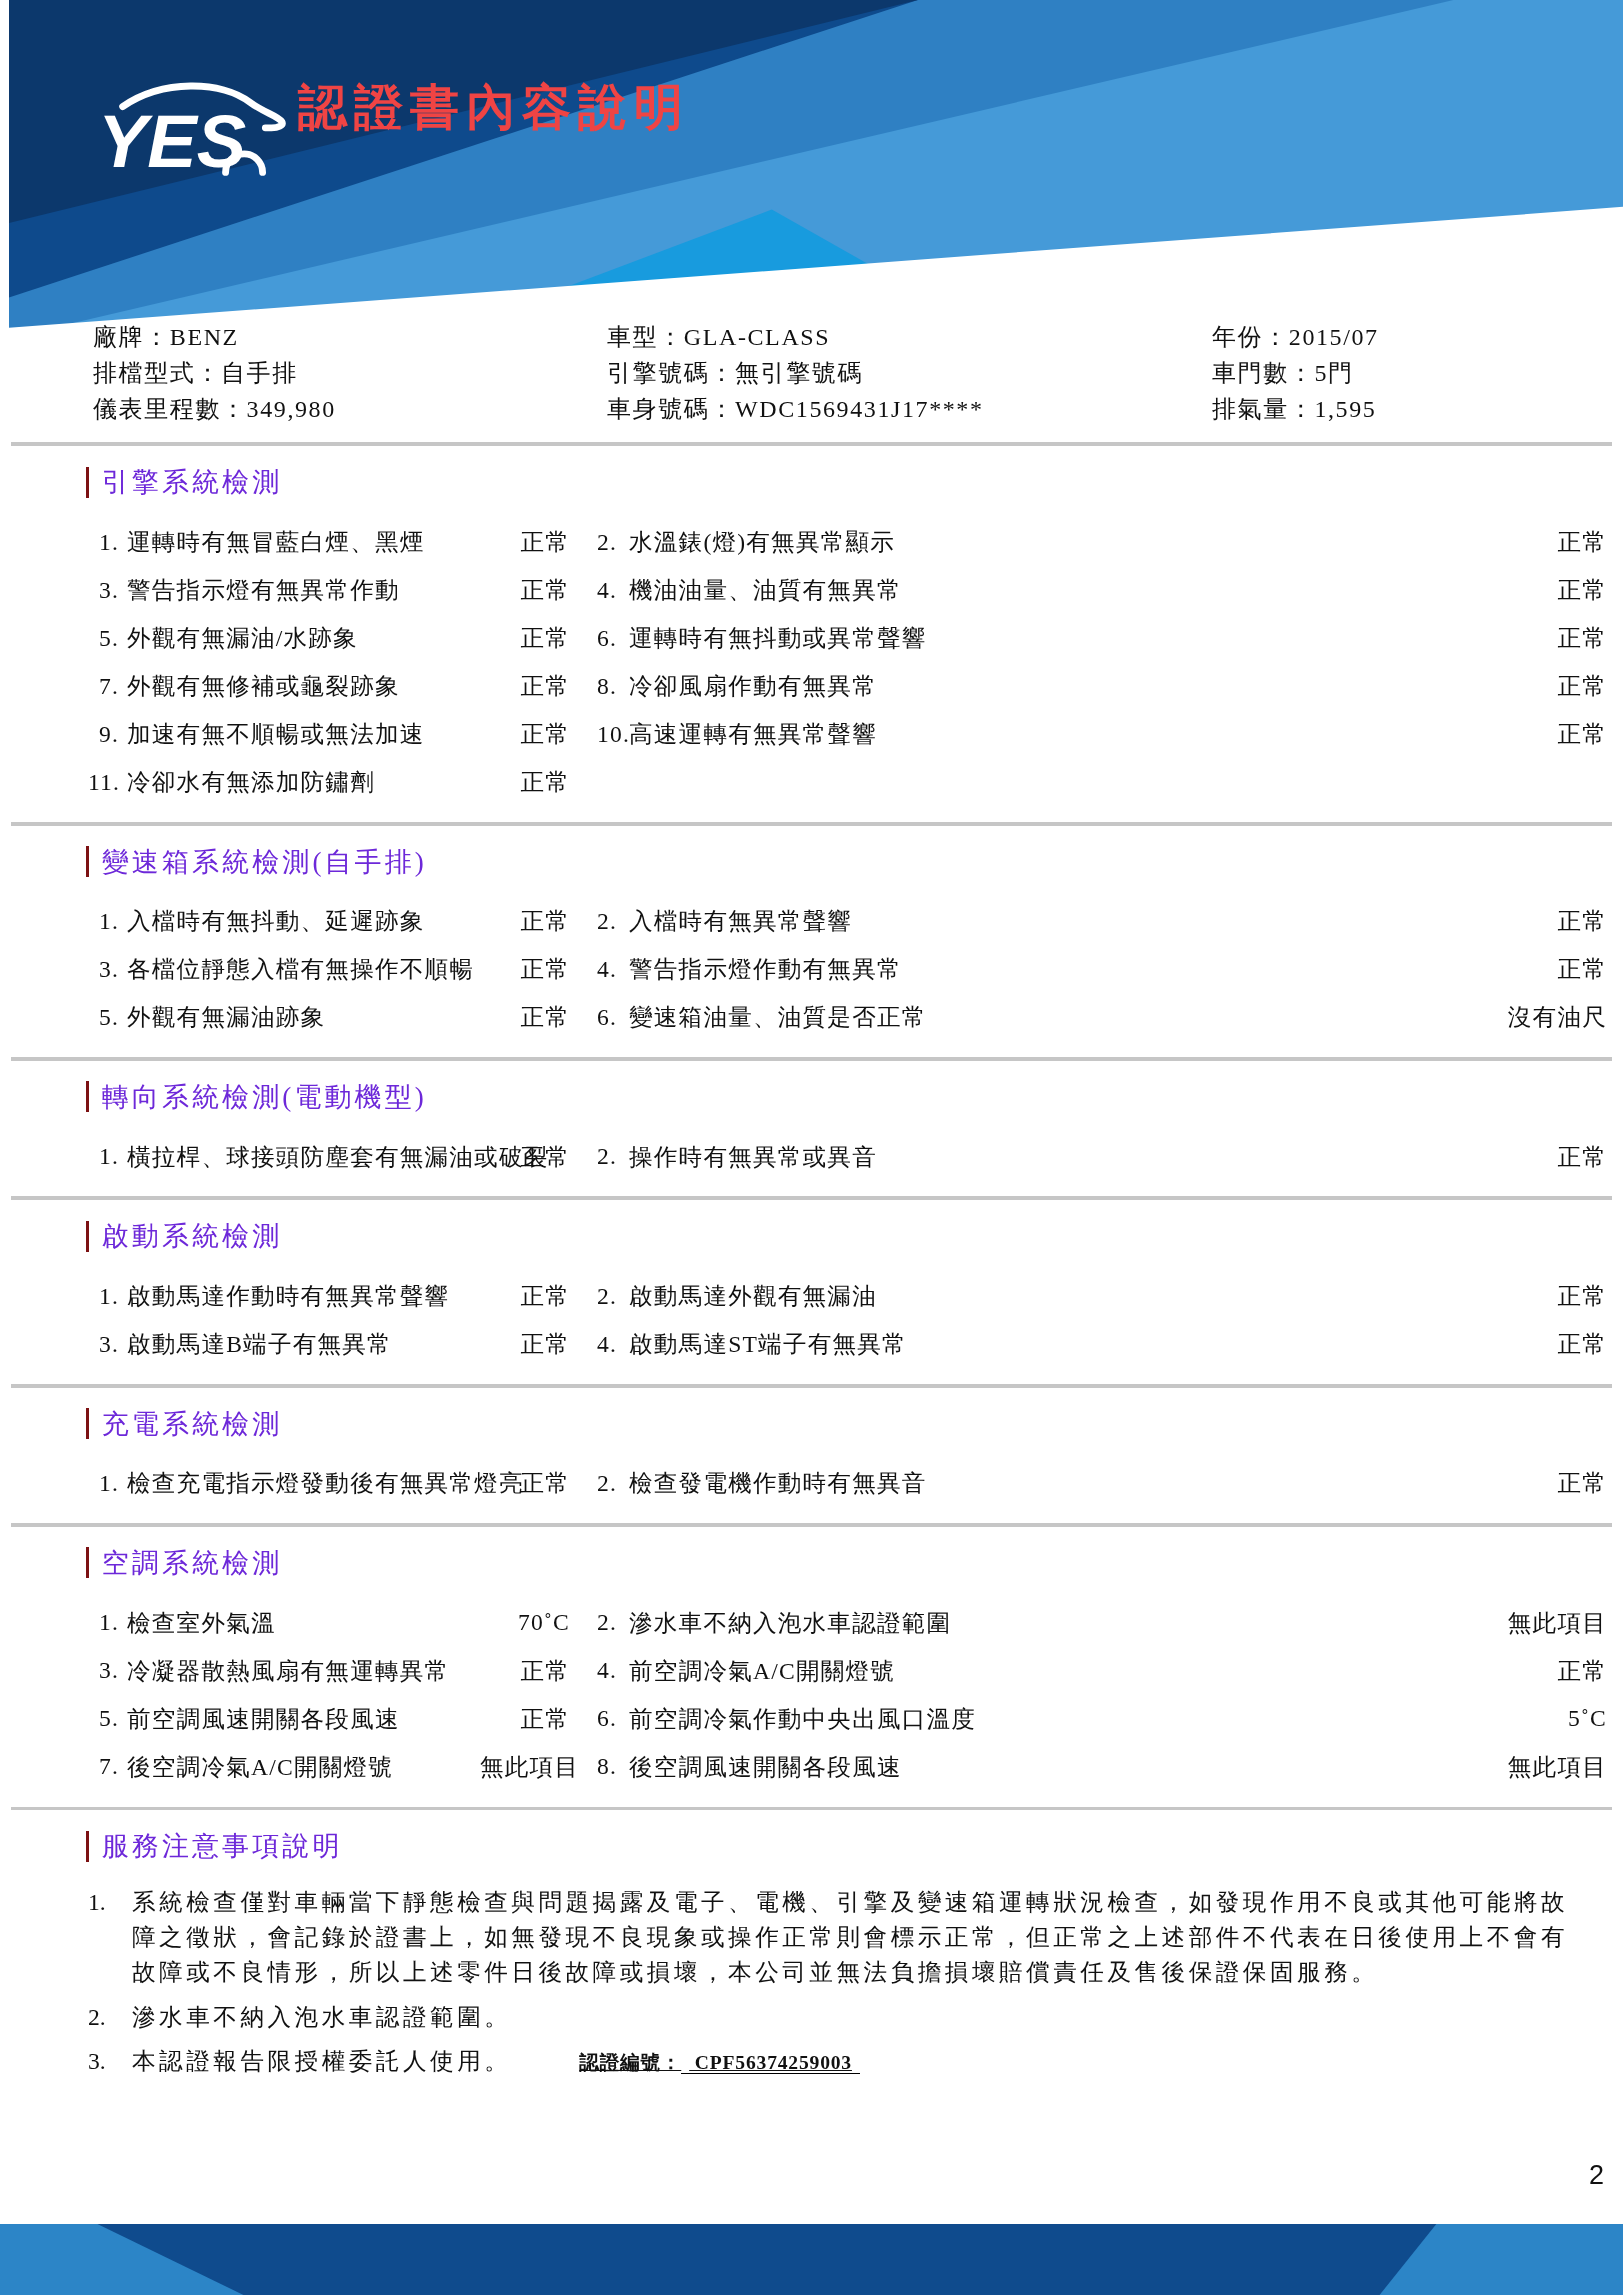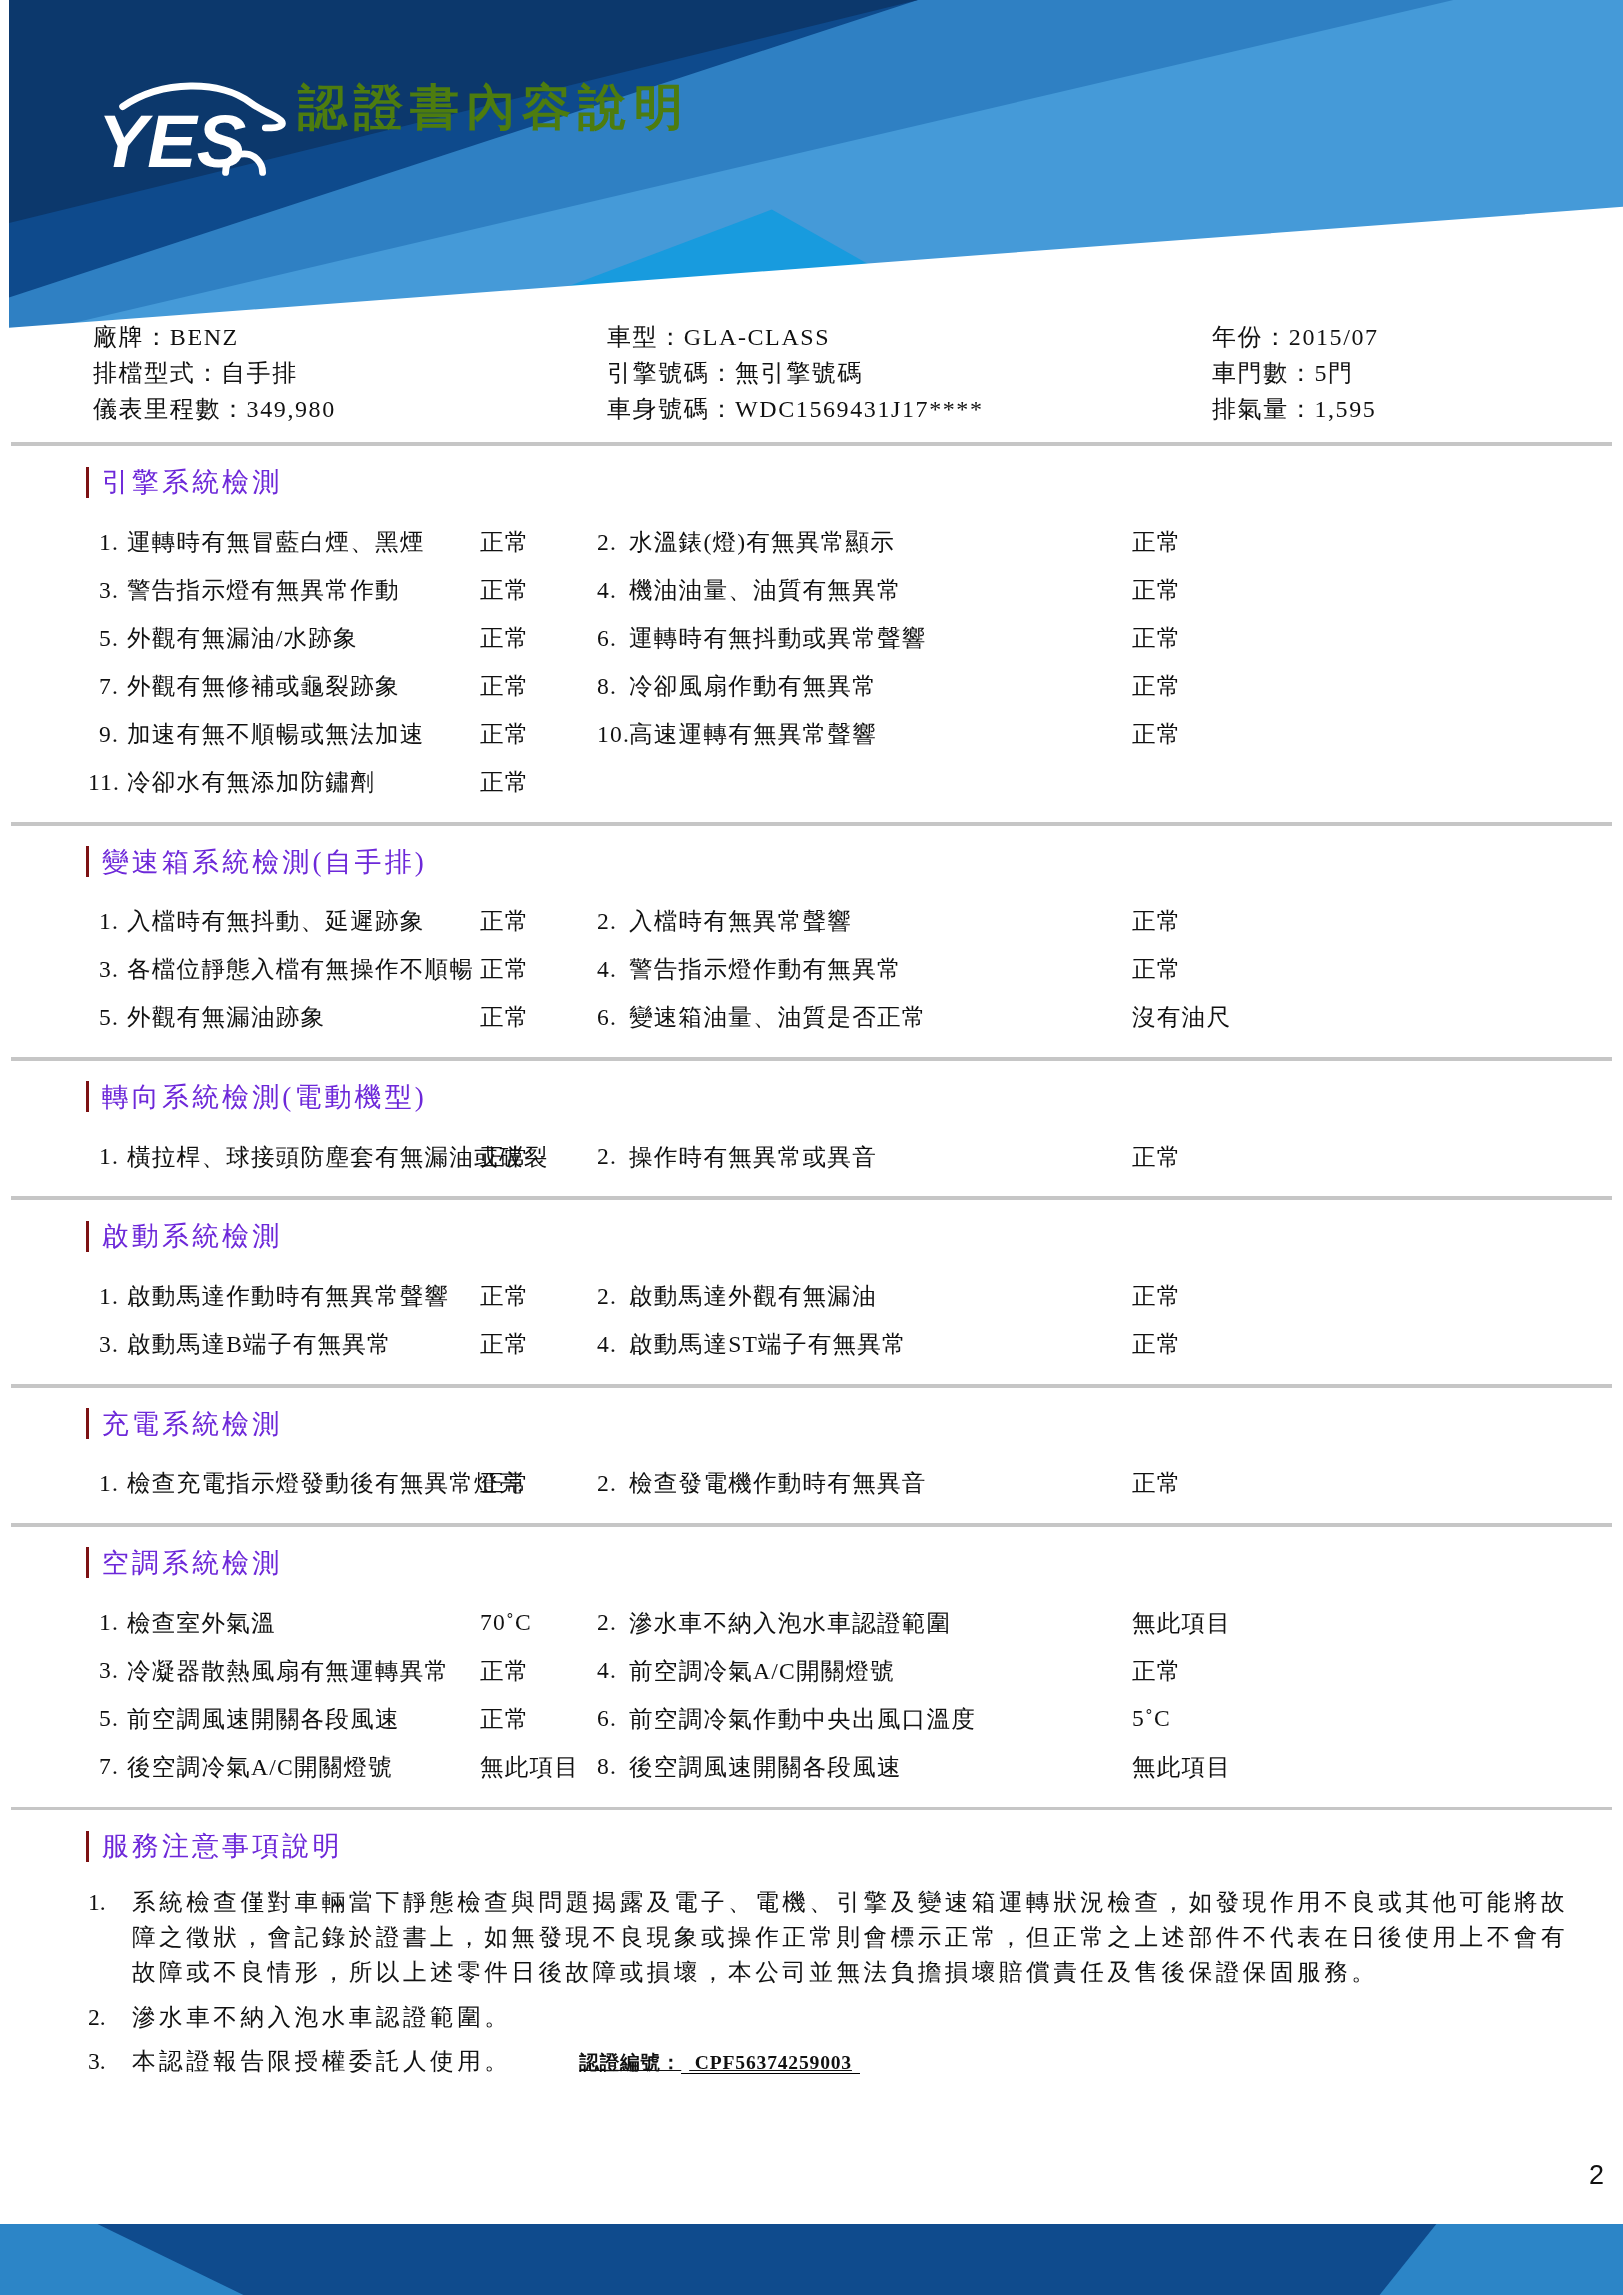--- a/index.html
+++ b/index.html
@@ -13,21 +13,21 @@
   .layer { position: absolute; inset: 0; }
   .hdr-base   { background: #0E4A8C; }
   .hdr-light1 { background: #2F80C3; clip-path: polygon(56% 0, 100% 0, 100% 100%, 0 100%, 0 88%); }
   .hdr-light2 { background: #459AD8; clip-path: polygon(89% 0, 100% 0, 100% 100%, 0 100%); }
   .hdr-dark   { background: #0C386C; clip-path: polygon(0 0, 56% 0, 0 66%); }
   .hdr-cyan   { background: #189BDE; clip-path: polygon(26% 100%, 47% 62%, 61% 100%); }
   .hdr-white  { background: #ffffff; clip-path: polygon(0 97%, 100% 61%, 100% 100%, 0 100%); }
   .logo { position: absolute; left: 82px; top: 75px; z-index: 3; }
   .hdr-title {
     position: absolute; left: 289px; top: 75px; z-index: 3;
-    color: #4d7c0f; font-family: "Liberation Sans", sans-serif;
+    color: #ef4444; font-family: "Liberation Sans", sans-serif;
     font-weight: bold; font-size: 49px; letter-spacing: 7px; white-space: nowrap;
   }
   
   .content { position: relative; padding-top: 314px; z-index: 2; }
   .vi-grid {
     display: grid; grid-template-columns: 514px 605px 1fr;
     padding: 4.7px 15.7px 15.7px 93px;
     font-size: 24px; letter-spacing: 1.6px; line-height: 36px;
   }
   .divider { height: 3.9px; background: #C6C6C6; margin: 0 11px; }
@@ -37,21 +37,21 @@
   .items {
     display: grid;
     grid-template-columns: 39px 353px 90px 59px 503px 475px;
     grid-auto-rows: 48px; align-items: center;
     padding: 20.4px 0 15.7px 88px;
     font-size: 23.6px; letter-spacing: 1.2px;
   }
   .i-num { text-align: right; padding-right: 7.9px; white-space: nowrap; }
   .i-num.r { text-align: left; padding-left: 27px; padding-right: 0; }
   .i-txt { white-space: nowrap; overflow: visible; }
-  .i-res { text-align: left; white-space: nowrap; }
+  .i-res { text-align: right; white-space: nowrap; }
   
   .notes { padding: 23.6px 0 0 88px; font-size: 23.6px; }
   .note-row { display: flex; align-items: baseline; margin-bottom: 9.4px; }
   .note-num { width: 44px; flex: none; }
   .note-text { max-width: 1437px; line-height: 35px; letter-spacing: 3.5px; }
   .cert { margin-left: 68px; font-size: 19.6px; letter-spacing: 0.8px; white-space: nowrap; font-weight: bold; text-decoration: underline; }
   .cert-value { border-bottom: 1.6px solid #000; padding: 0 7.9px; }
   
   .page-num {
     position: absolute; right: 19px; bottom: 104px; z-index: 3;

